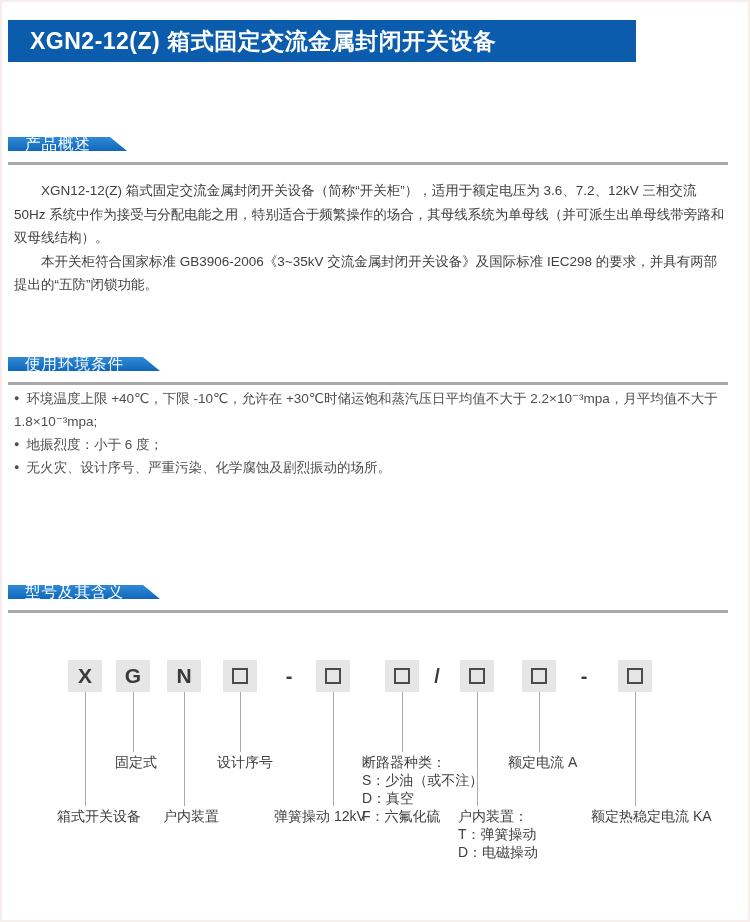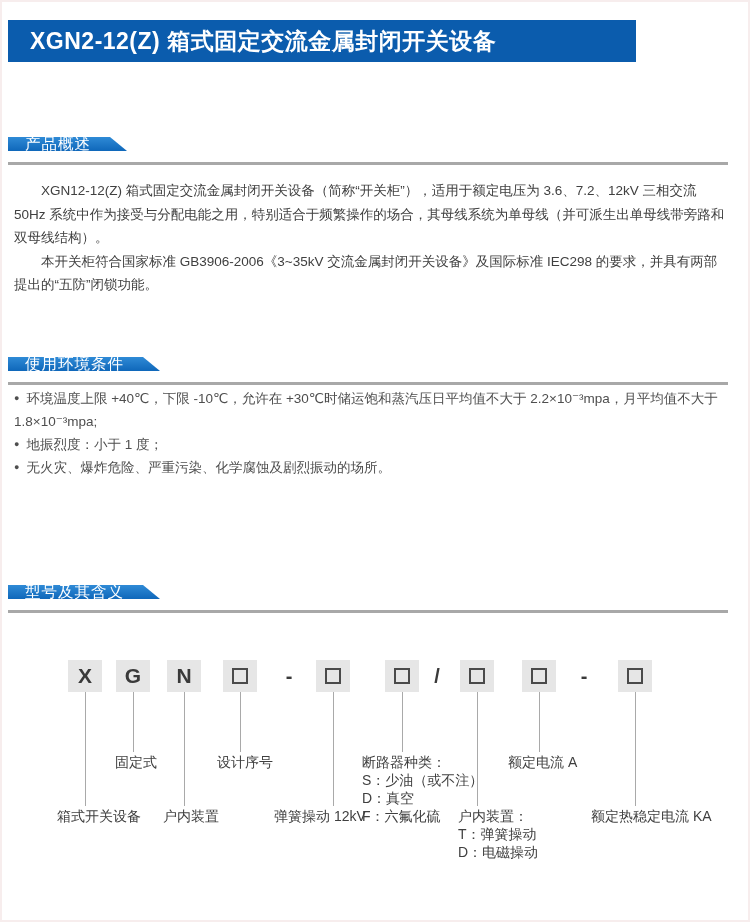--- a/index.html
+++ b/index.html
@@ -80,22 +80,22 @@
   <p>XGN12-12(Z) 箱式固定交流金属封闭开关设备（简称“开关柜”），适用于额定电压为 3.6、7.2、12kV 三相交流 50Hz 系统中作为接受与分配电能之用，特别适合于频繁操作的场合，其母线系统为单母线（并可派生出单母线带旁路和双母线结构）。</p>
   <p>本开关柜符合国家标准 GB3906-2006《3~35kV 交流金属封闭开关设备》及国际标准 IEC298 的要求，并具有两部提出的“五防”闭锁功能。</p>
 </div>
 
 <div class="sec-rule" style="top:382px"></div>
 <div class="ribbon" style="top:357px">
   <span>使用环境条件</span>
 </div>
 <ul class="bullets">
   <li>环境温度上限 +40℃，下限 -10℃，允许在 +30℃时储运饱和蒸汽压日平均值不大于 2.2×10⁻³mpa，月平均值不大于 1.8×10⁻³mpa;</li>
-  <li>地振烈度：小于 1 度；</li>
-  <li>无火灾、爆炸危险、严重污染、化学腐蚀及剧烈振动的场所。</li>
+  <li>地振烈度：小于 6 度；</li>
+  <li>无火灾、设计序号、严重污染、化学腐蚀及剧烈振动的场所。</li>
 </ul>
 
 <div class="sec-rule" style="top:610px"></div>
 <div class="ribbon" style="top:585px">
   <span>型号及其含义</span>
 </div>
 
 <div class="diagram">
 
   <div class="mbox" style="left:68px">

